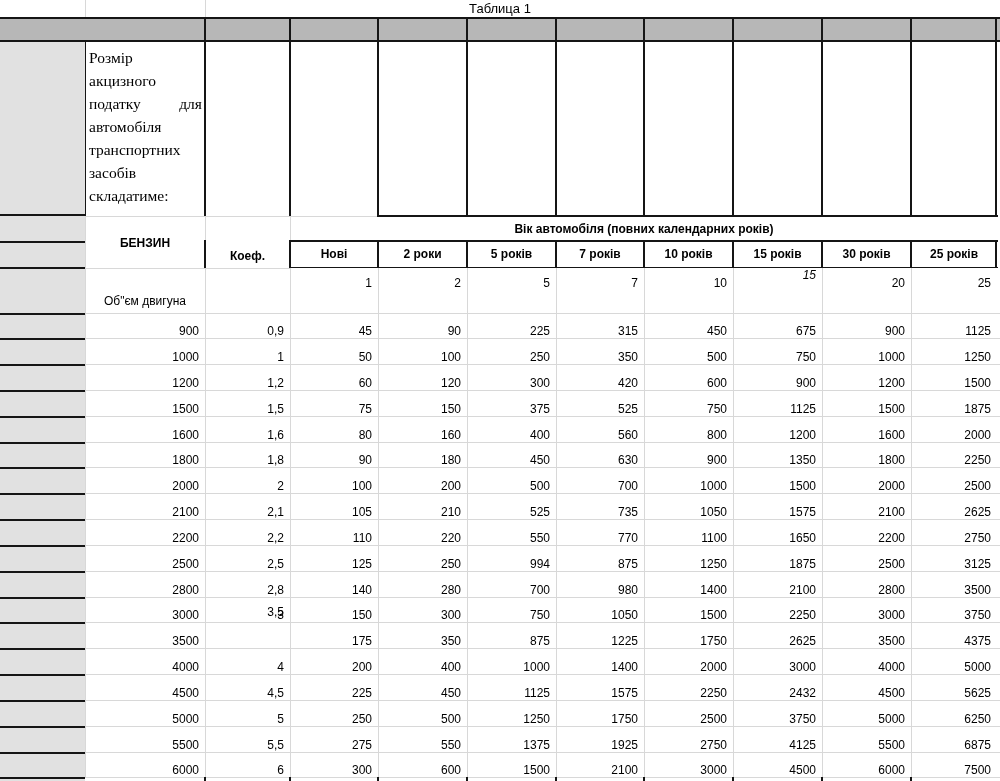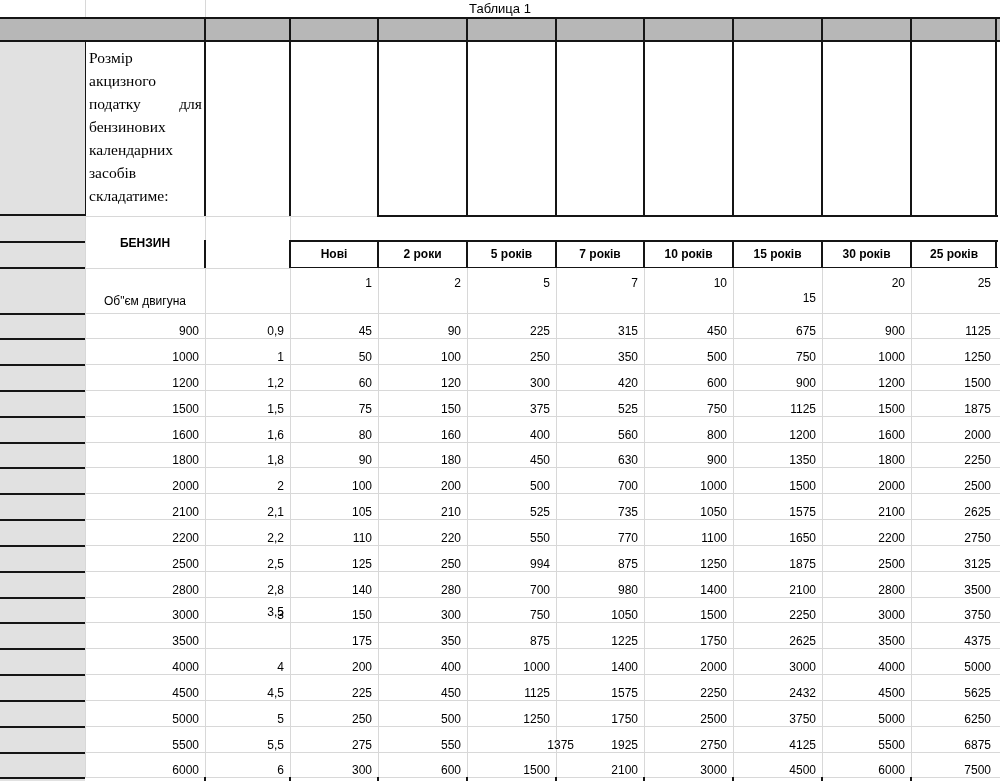--- a/index.html
+++ b/index.html
@@ -132,37 +132,39 @@
       <div class="ln" style="left: 377px; top: 777.44px; width: 2px; height: 3.56px; background: rgb(21, 21, 21);"></div>
       <div class="ln" style="left: 466px; top: 777.44px; width: 2px; height: 3.56px; background: rgb(21, 21, 21);"></div>
       <div class="ln" style="left: 555px; top: 777.44px; width: 2px; height: 3.56px; background: rgb(21, 21, 21);"></div>
       <div class="ln" style="left: 643px; top: 777.44px; width: 2px; height: 3.56px; background: rgb(21, 21, 21);"></div>
       <div class="ln" style="left: 732px; top: 777.44px; width: 2px; height: 3.56px; background: rgb(21, 21, 21);"></div>
       <div class="ln" style="left: 821px; top: 777.44px; width: 2px; height: 3.56px; background: rgb(21, 21, 21);"></div>
       <div class="ln" style="left: 910px; top: 777.44px; width: 2px; height: 3.56px; background: rgb(21, 21, 21);"></div>
     </div>
 
   <div class="c" id="title-cell">Таблица 1</div>
-  <div class="c" id="desc-cell">Розмір акцизного податку для бензинових календарних засобів складатиме:</div>
+  <div class="c" id="desc-cell">Розмір акцизного податку для автомобіля транспортних засобів складатиме:</div>
   <div class="c" id="benzin-cell">БЕНЗИН</div>
+  <div class="c" id="koef-cell">Коеф.</div>
+  <div class="c" id="vik-cell">Вік автомобіля (повних календарних років)</div>
   <div class="c" id="obyem-cell">Об"єм двигуна</div>
 
   <div id="cells">
       <div class="c hdr" style="left: 290px; top: 241px; width: 88px; height: 26px;">Нові</div>
       <div class="c num mult" style="left: 290px; top: 268px; width: 82px; height: 43px;">1</div>
       <div class="c hdr" style="left: 378px; top: 241px; width: 89px; height: 26px;">2 роки</div>
       <div class="c num mult" style="left: 378px; top: 268px; width: 83px; height: 43px;">2</div>
       <div class="c hdr" style="left: 467px; top: 241px; width: 89px; height: 26px;">5 років</div>
       <div class="c num mult" style="left: 467px; top: 268px; width: 83px; height: 43px;">5</div>
       <div class="c hdr" style="left: 556px; top: 241px; width: 88px; height: 26px;">7 років</div>
       <div class="c num mult" style="left: 556px; top: 268px; width: 82px; height: 43px;">7</div>
       <div class="c hdr" style="left: 644px; top: 241px; width: 89px; height: 26px;">10 років</div>
       <div class="c num mult" style="left: 644px; top: 268px; width: 83px; height: 43px;">10</div>
       <div class="c hdr" style="left: 733px; top: 241px; width: 89px; height: 26px;">15 років</div>
-      <div class="c num mult" style="left: 733px; top: 283px; width: 83px; height: 43px;">15</div>
+      <div class="c num mult" style="left: 733px; top: 260px; width: 83px; height: 43px; font-style: italic;">15</div>
       <div class="c hdr" style="left: 822px; top: 241px; width: 89px; height: 26px;">30 років</div>
       <div class="c num mult" style="left: 822px; top: 268px; width: 83px; height: 43px;">20</div>
       <div class="c hdr" style="left: 911px; top: 241px; width: 86px; height: 26px;">25 років</div>
       <div class="c num mult" style="left: 911px; top: 268px; width: 80px; height: 43px;">25</div>
       <div class="c num" style="left: 85px; top: 312.5px; width: 114px; height: 25.83px;">900</div>
       <div class="c num" style="left: 205px; top: 312.5px; width: 79px; height: 25.83px;">0,9</div>
       <div class="c num" style="left: 290px; top: 312.5px; width: 82px; height: 25.83px;">45</div>
       <div class="c num" style="left: 378px; top: 312.5px; width: 83px; height: 25.83px;">90</div>
       <div class="c num" style="left: 467px; top: 312.5px; width: 83px; height: 25.83px;">225</div>
       <div class="c num" style="left: 556px; top: 312.5px; width: 82px; height: 25.83px;">315</div>
@@ -317,21 +319,21 @@
       <div class="c num" style="left: 467px; top: 699.95px; width: 83px; height: 25.83px;">1250</div>
       <div class="c num" style="left: 556px; top: 699.95px; width: 82px; height: 25.83px;">1750</div>
       <div class="c num" style="left: 644px; top: 699.95px; width: 83px; height: 25.83px;">2500</div>
       <div class="c num" style="left: 733px; top: 699.95px; width: 83px; height: 25.83px;">3750</div>
       <div class="c num" style="left: 822px; top: 699.95px; width: 83px; height: 25.83px;">5000</div>
       <div class="c num" style="left: 911px; top: 699.95px; width: 80px; height: 25.83px; padding-left: 32px;">6250</div>
       <div class="c num" style="left: 85px; top: 725.78px; width: 114px; height: 25.83px;">5500</div>
       <div class="c num" style="left: 205px; top: 725.78px; width: 79px; height: 25.83px;">5,5</div>
       <div class="c num" style="left: 290px; top: 725.78px; width: 82px; height: 25.83px;">275</div>
       <div class="c num" style="left: 378px; top: 725.78px; width: 83px; height: 25.83px;">550</div>
-      <div class="c num" style="left: 467px; top: 725.78px; width: 83px; height: 25.83px; margin-left: 24px;">1375</div>
+      <div class="c num" style="left: 467px; top: 725.78px; width: 83px; height: 25.83px;">1375</div>
       <div class="c num" style="left: 556px; top: 725.78px; width: 82px; height: 25.83px;">1925</div>
       <div class="c num" style="left: 644px; top: 725.78px; width: 83px; height: 25.83px;">2750</div>
       <div class="c num" style="left: 733px; top: 725.78px; width: 83px; height: 25.83px;">4125</div>
       <div class="c num" style="left: 822px; top: 725.78px; width: 83px; height: 25.83px;">5500</div>
       <div class="c num" style="left: 911px; top: 725.78px; width: 80px; height: 25.83px;">6875</div>
       <div class="c num" style="left: 85px; top: 751.61px; width: 114px; height: 25.83px;">6000</div>
       <div class="c num" style="left: 205px; top: 751.61px; width: 79px; height: 25.83px;">6</div>
       <div class="c num" style="left: 290px; top: 751.61px; width: 82px; height: 25.83px;">300</div>
       <div class="c num" style="left: 378px; top: 751.61px; width: 83px; height: 25.83px;">600</div>
       <div class="c num" style="left: 467px; top: 751.61px; width: 83px; height: 25.83px;">1500</div>

